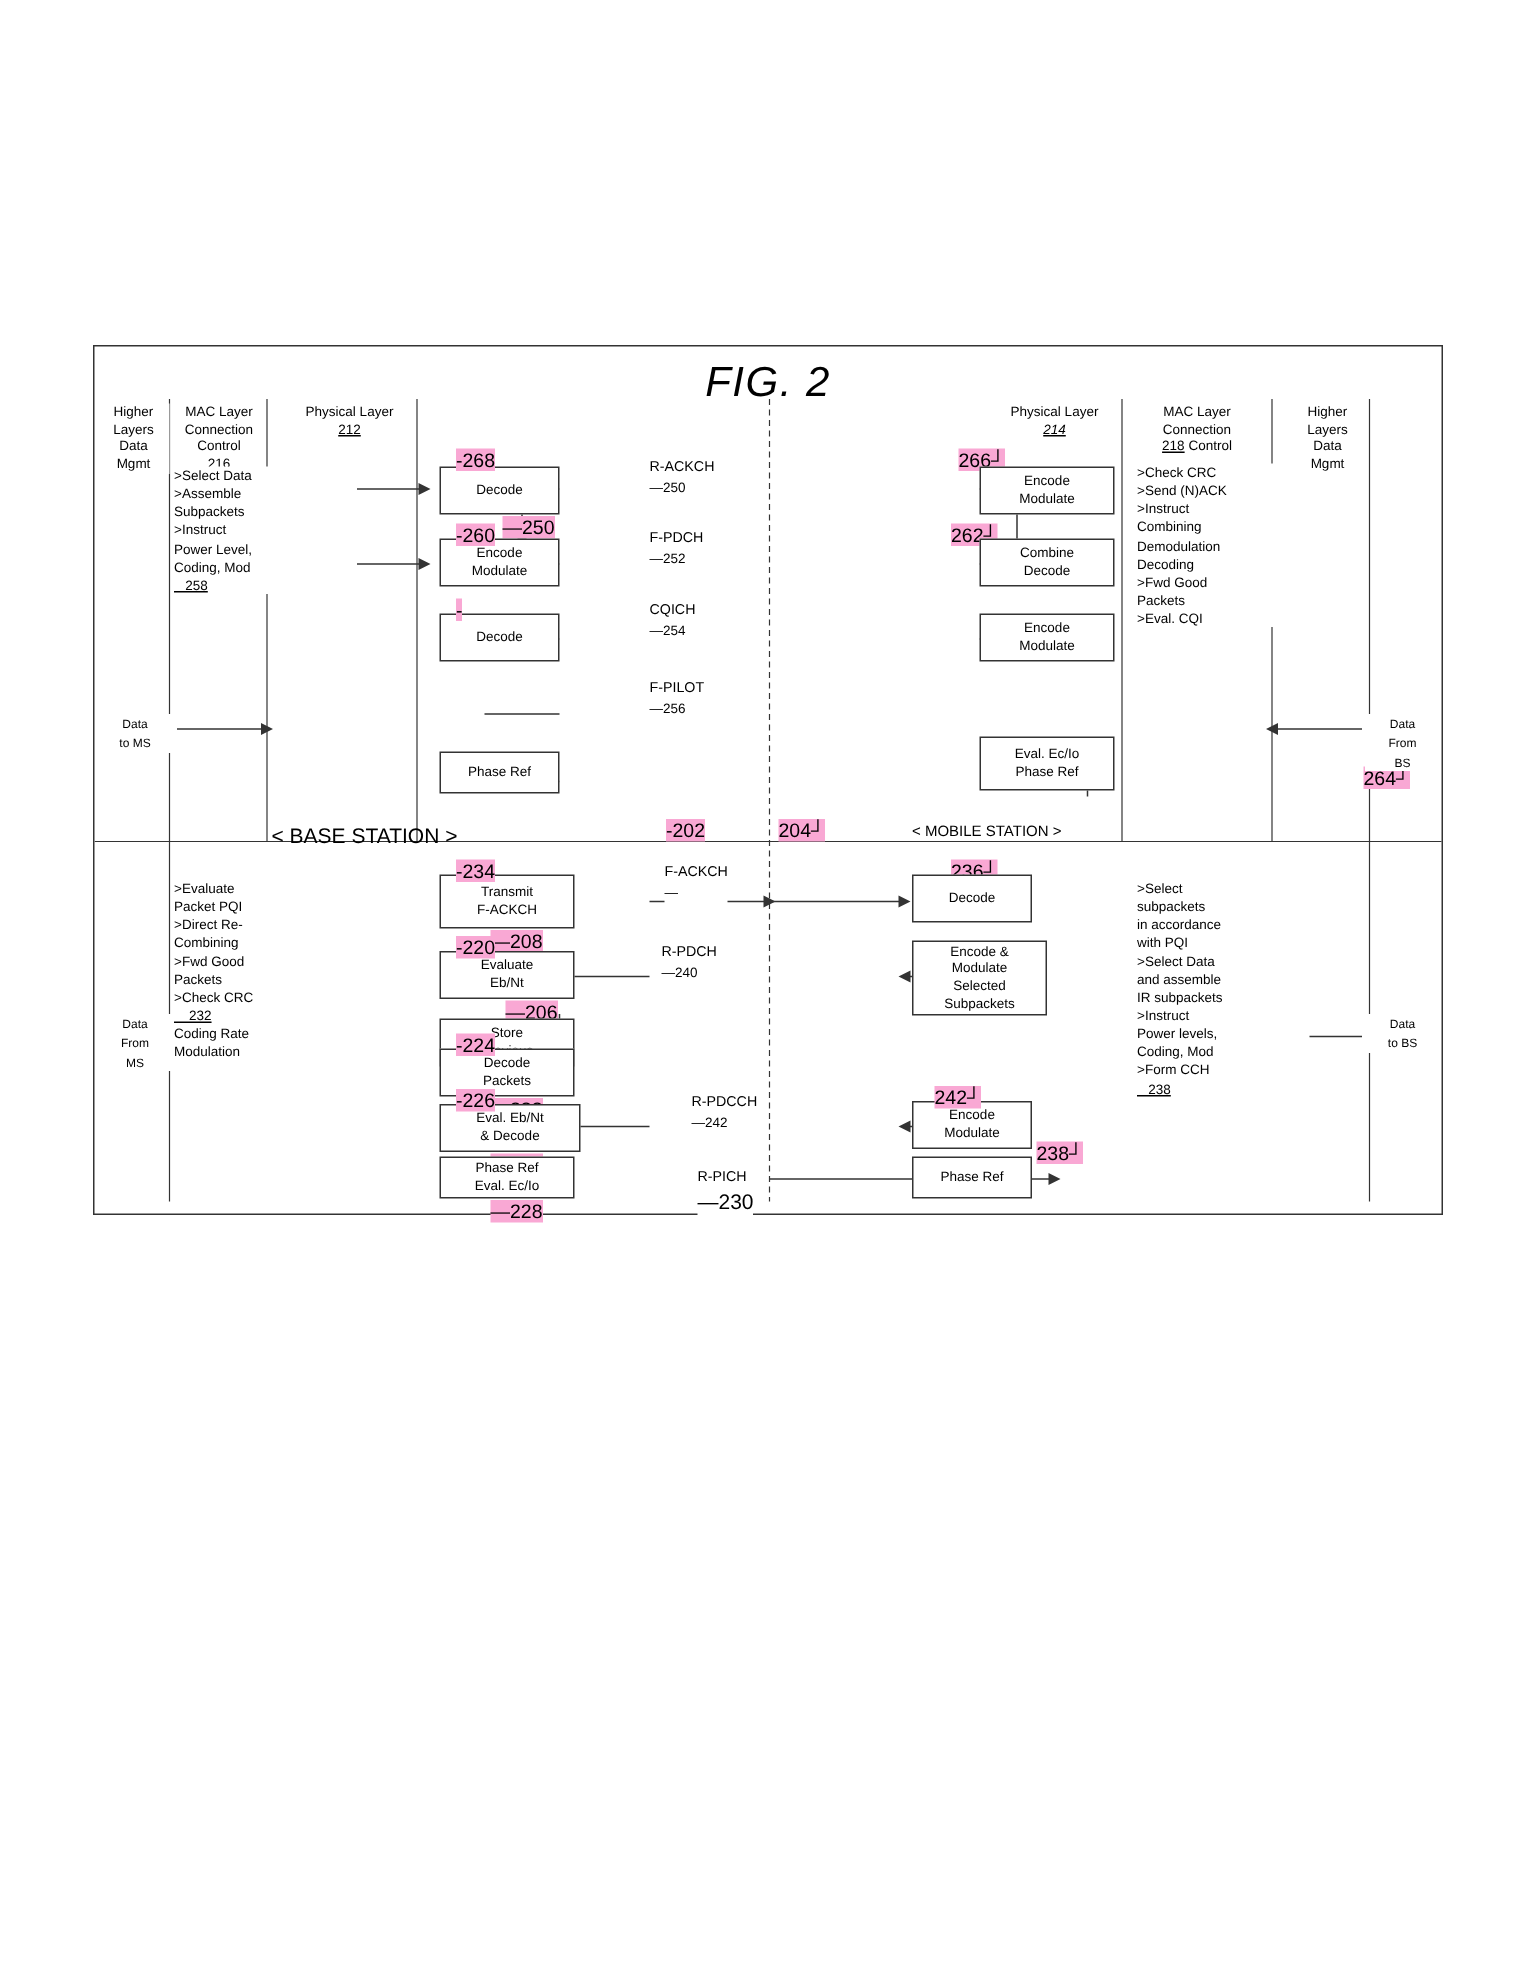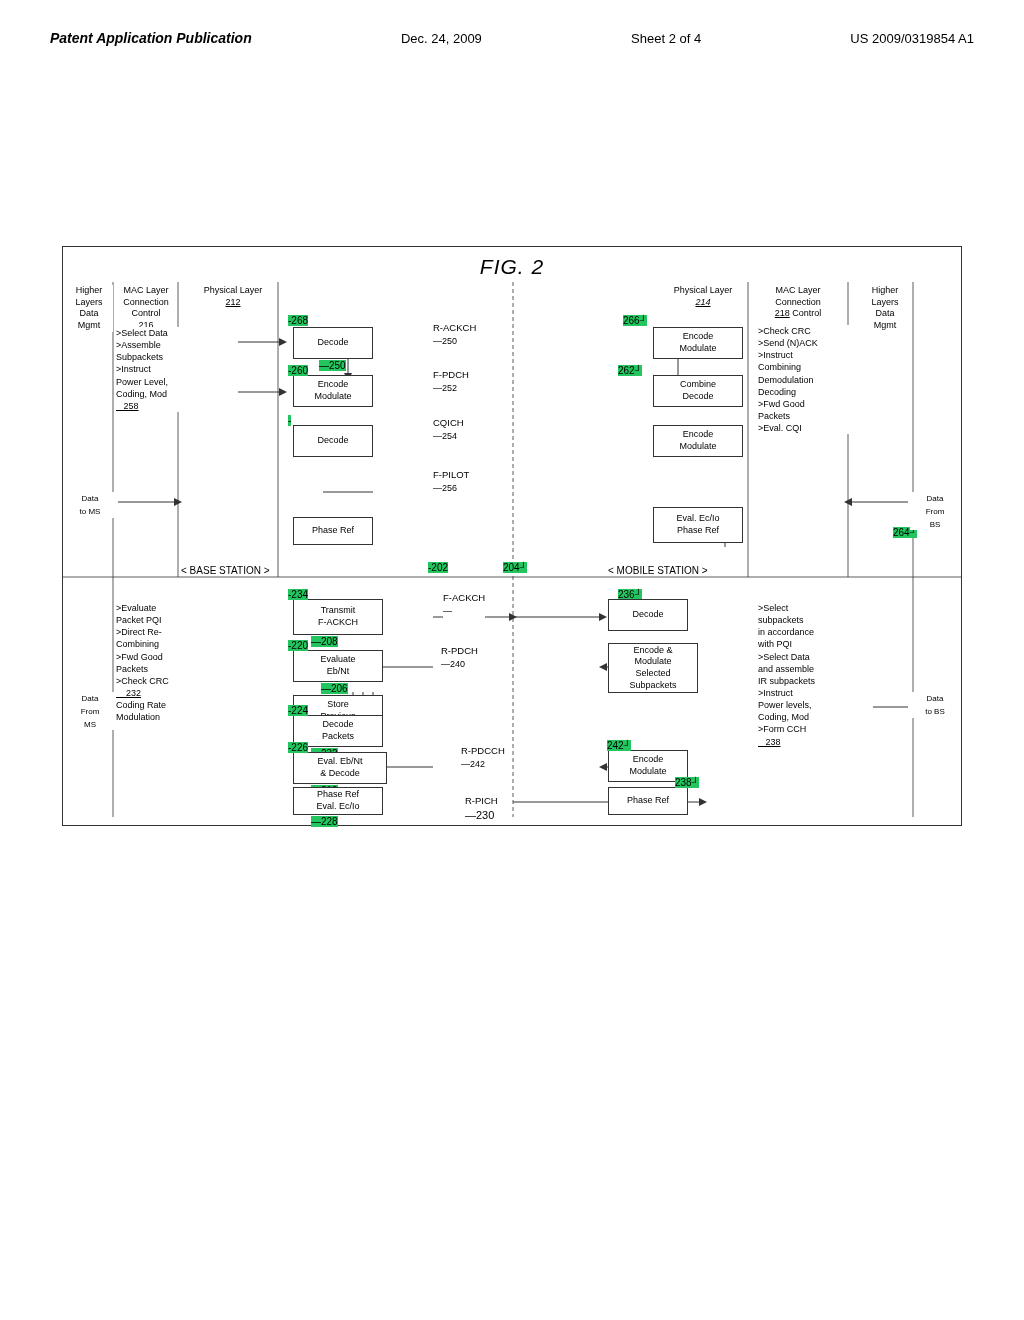--- a/index.html
+++ b/index.html
@@ -50,21 +50,21 @@
       margin: 0 auto;
       background: #fff;
       font-size: 10px;
     }
     
     .fig-title {
       position: absolute;
       top: 5px;
       left: 50%;
       transform: translateX(-50%);
-      font-size: 21px;
+      font-size: 28px;
       font-style: italic;
       font-weight: normal;
       letter-spacing: 1px;
     }
     
     .box {
       position: absolute;
       border: 1px solid #333;
       text-align: center;
       display: flex;
@@ -77,22 +77,23 @@
     
     .txt {
       position: absolute;
       font-size: 9.5px;
       line-height: 1.35;
       background: #fff;
     }
     
     .lbl {
       position: absolute;
-      font-size: 10px;
-      background: #22c55e;
+      font-size: 13px;
+      background: #f9a8d4;
+      margin-left: 16px;
     }
     
     .station-label {
       position: absolute;
       font-size: 10px;
       font-weight: normal;
     }
     
     .svg-overlay {
       position: absolute;
@@ -100,26 +101,20 @@
       left: 0;
       width: 100%;
       height: 100%;
       pointer-events: none;
     }
   </style>
 </head>
 <body>
 
 <div class="page">
-  <div class="header">
-    <span class="header-left">Patent Application Publication</span>
-    <span class="header-center">Dec. 24, 2009</span>
-    <span class="header-center">Sheet 2 of 4</span>
-    <span class="header-right">US 2009/0319854 A1</span>
-  </div>
 
   <div class="diagram-area">
     <div class="diagram-container">
 
       <div class="fig-title" style="top:8px; left:50%; transform:translateX(-50%);">
         <em>FIG.  2</em>
       </div>
 
       <svg class="svg-overlay">
 
@@ -322,21 +317,21 @@
       <div class="lbl" style="left:830px; top:280px;">264┘</div>
 
       <div class="txt" style="left:2px; top:245px; width:50px; font-size:9px; text-align:center;">
         <span style="font-size:8px;">Data<br>to MS</span>
       </div>
 
       <div class="txt" style="left:847px; top:245px; width:50px; font-size:9px; text-align:center;">
         <span style="font-size:8px;">Data<br>From<br>BS</span>
       </div>
 
-      <div class="station-label" style="left:118px; top:318px; font-size:10px;">
+      <div class="station-label" style="left:118px; top:318px; font-size:14px;">
         &lt; BASE STATION &gt;
       </div>
 
       <div class="station-label" style="left:545px; top:318px; font-size:10px;">
         &lt; MOBILE STATION &gt;
       </div>
 
       <div class="txt" style="left:2px; top:445px; width:50px; font-size:9px; text-align:center;">
         <span style="font-size:8px;">Data<br>From<br>MS</span>
       </div>
@@ -410,21 +405,21 @@
         Encode<br>Modulate
       </div>
       <div class="lbl" style="left:544px; top:493px;">242┘</div>
 
       <div class="box" style="left:230px; top:540px; width:90px; height:28px; font-size:9px;">
         Phase Ref<br>Eval. Ec/Io
       </div>
       <div class="lbl" style="left:248px; top:569px;">―228</div>
 
       <div class="txt" style="left:380px; top:548px; font-size:9.5px;margin-left:22px;">
-        R-PICH<br><span style="font-size:11px;">―230</span>
+        R-PICH<br><span style="font-size:14px;">―230</span>
       </div>
 
       <div class="box" style="left:545px; top:540px; width:80px; height:28px; font-size:9px;">
         Phase Ref
       </div>
       <div class="lbl" style="left:612px; top:530px;">238┘</div>
 
     </div>
   </div>
 </div>

